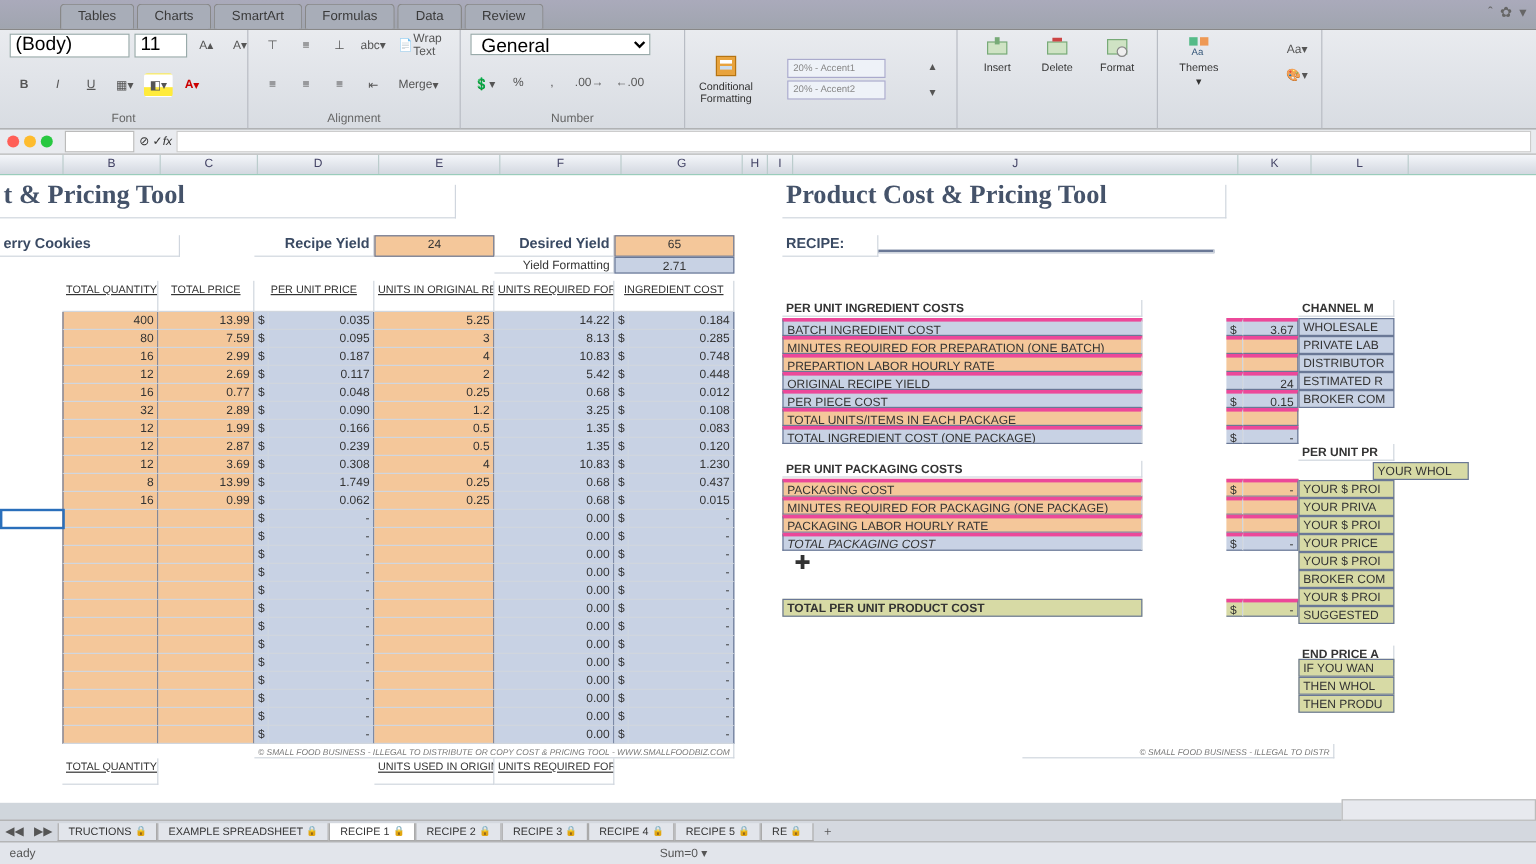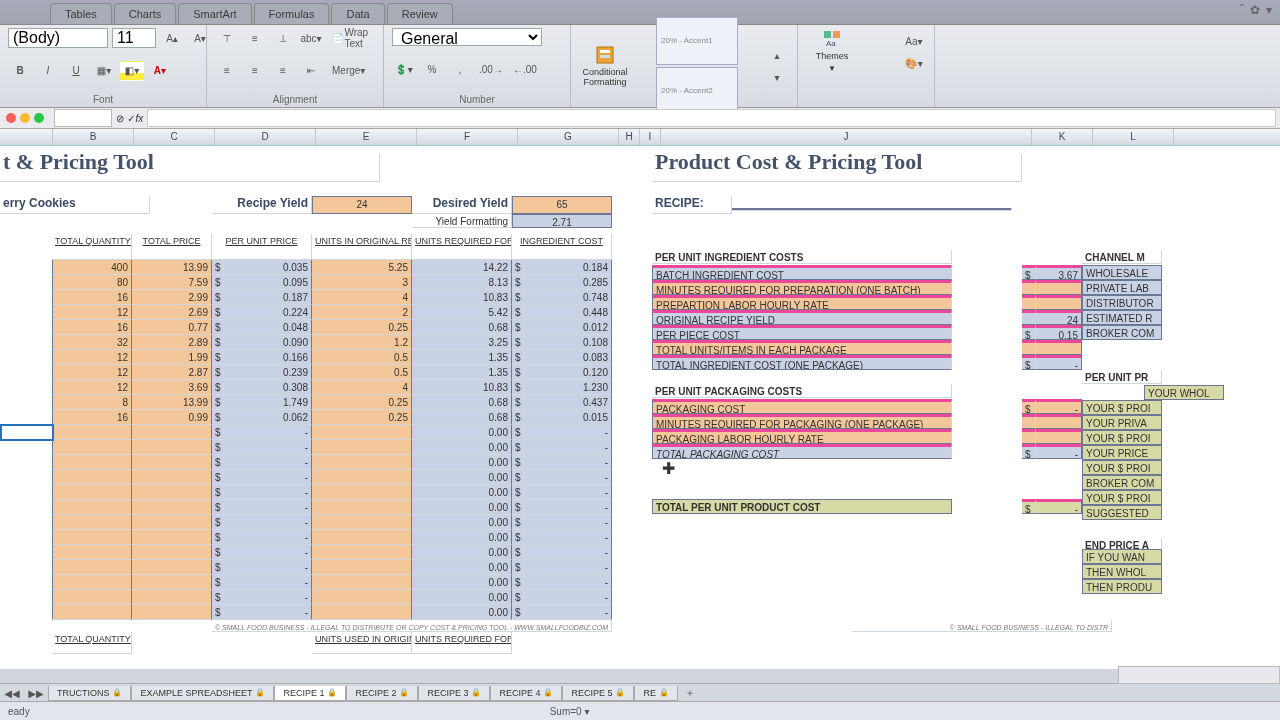--- a/index.html
+++ b/index.html
@@ -36,21 +36,21 @@
 .bordT{border-top:3px solid #ec4899;}
 .bordB{border-bottom:1px solid #6a7896;}
 .sheet-tabs{position:absolute;bottom:18px;left:0;right:0;height:18px;background:#d4d8df;display:flex;align-items:center;font-size:9px;border-top:1px solid #aaa;}
 .stab{padding:2px 8px;background:#e2e5eb;border:1px solid #aaa;border-top:none;display:flex;align-items:center;gap:3px;}
 .stab .lock{font-size:8px;color:#b77b2a;}
 .status{position:absolute;bottom:0;left:0;right:0;height:18px;background:#e2e5eb;border-top:1px solid #aaa;display:flex;align-items:center;font-size:10px;padding:0 8px;color:#555;}
 .status .sum{margin-left:520px;}
 .scroll-h{position:absolute;bottom:18px;right:0;width:160px;height:16px;background:#e7e9ee;border:1px solid #bbb;}
 .footnote{font-size:7px;color:#777;font-style:italic;}
 .top-right-icons{position:absolute;top:3px;right:8px;display:flex;gap:6px;color:#666;font-size:12px;}
-.accent-box{border:1px solid #aac;background:#eef2f8;width:72px;height:14px;font-size:8px;color:#888;padding:16px 4px;line-height:14px;}
+.accent-box{border:1px solid #aac;background:#eef2f8;width:72px;height:14px;font-size:8px;color:#888;padding:0 4px;line-height:14px;}
 .mouse-cur{position:absolute;font-size:16px;color:#333;pointer-events:none;}
 </style>
 </head>
 <body>
 
 <div class="tab-strip">
   <div id="tabs-holder" style="display:flex;">
       <div class="tab">Tables</div>
       <div class="tab">Charts</div>
       <div class="tab">SmartArt</div>
@@ -130,20 +130,44 @@
     </div>
     <div style="display:flex;flex-direction:column;gap:2px;">
       <div class="accent-box">20% - Accent1</div>
       <div class="accent-box">20% - Accent2</div>
     </div>
     <div style="display:flex;flex-direction:column;gap:2px;margin-left:2px">
       <span class="rbtn">▴</span>
       <span class="rbtn">▾</span>
     </div>
     <div class="group-label" style="position:absolute;bottom:2px;width:210px">Format</div>
+  </div>
+  <div class="group" style="width:150px;flex-direction:row;align-items:flex-start">
+    <div class="bigbtn">
+        <svg class="icon" viewBox="0 0 20 20">
+          <rect x="2" y="6" width="16" height="10" fill="#cfe3c4" stroke="#7a7"></rect>
+          <rect x="8" y="2" width="4" height="6" fill="#7a7"></rect>
+        </svg>
+        <span>Insert</span>
+      </div>
+    <div class="bigbtn">
+        <svg class="icon" viewBox="0 0 20 20">
+          <rect x="2" y="6" width="16" height="10" fill="#cfe3c4" stroke="#7a7"></rect>
+          <line x1="6" y1="4" x2="14" y2="4" stroke="#c44" stroke-width="3"></line>
+        </svg>
+        <span>Delete</span>
+      </div>
+    <div class="bigbtn">
+        <svg class="icon" viewBox="0 0 20 20">
+          <rect x="2" y="4" width="16" height="12" fill="#cfe3c4" stroke="#7a7"></rect>
+          <circle cx="14" cy="14" r="4" fill="#eee" stroke="#888"></circle>
+        </svg>
+        <span>Format</span>
+      </div>
+    <div class="group-label" style="position:absolute;bottom:2px;width:150px">Cells</div>
   </div>
   <div class="group" style="width:120px;flex-direction:row;align-items:flex-start">
     <div class="bigbtn"><svg class="icon" viewBox="0 0 20 20">
           <rect x="2" y="2" width="7" height="7" fill="#5b8"></rect>
           <rect x="11" y="2" width="7" height="7" fill="#e95"></rect>
           <text x="4" y="17" font-size="8" fill="#357">Aa</text>
         </svg><span>Themes</span>▾</div>
     <div style="display:flex;flex-direction:column;gap:2px;margin-top:4px">
       <span class="rbtn" style="width:auto">Aa▾</span>
       <span class="rbtn">🎨▾</span>
@@ -214,21 +238,21 @@
       <div class="cell orange r bordR" style="left: 132px; top: 144px; width: 80px; height: 15px;">2.99</div>
       <div class="cell blue" style="left: 212px; top: 144px; width: 12px; height: 15px;">$</div>
       <div class="cell blue r bordR" style="left: 224px; top: 144px; width: 88px; height: 15px;">0.187</div>
       <div class="cell orange r bordR" style="left: 312px; top: 144px; width: 100px; height: 15px;">4</div>
       <div class="cell blue r bordR" style="left: 412px; top: 144px; width: 100px; height: 15px;">10.83</div>
       <div class="cell blue" style="left: 512px; top: 144px; width: 12px; height: 15px;">$</div>
       <div class="cell blue r bordR" style="left: 524px; top: 144px; width: 88px; height: 15px;">0.748</div>
       <div class="cell orange r bordL bordR" style="left: 52px; top: 159px; width: 80px; height: 15px;">12</div>
       <div class="cell orange r bordR" style="left: 132px; top: 159px; width: 80px; height: 15px;">2.69</div>
       <div class="cell blue" style="left: 212px; top: 159px; width: 12px; height: 15px;">$</div>
-      <div class="cell blue r bordR" style="left: 224px; top: 159px; width: 88px; height: 15px;">0.224</div>
+      <div class="cell blue r bordR" style="left: 224px; top: 159px; width: 88px; height: 15px;">0.117</div>
       <div class="cell orange r bordR" style="left: 312px; top: 159px; width: 100px; height: 15px;">2</div>
       <div class="cell blue r bordR" style="left: 412px; top: 159px; width: 100px; height: 15px;">5.42</div>
       <div class="cell blue" style="left: 512px; top: 159px; width: 12px; height: 15px;">$</div>
       <div class="cell blue r bordR" style="left: 524px; top: 159px; width: 88px; height: 15px;">0.448</div>
       <div class="cell orange r bordL bordR" style="left: 52px; top: 174px; width: 80px; height: 15px;">16</div>
       <div class="cell orange r bordR" style="left: 132px; top: 174px; width: 80px; height: 15px;">0.77</div>
       <div class="cell blue" style="left: 212px; top: 174px; width: 12px; height: 15px;">$</div>
       <div class="cell blue r bordR" style="left: 224px; top: 174px; width: 88px; height: 15px;">0.048</div>
       <div class="cell orange r bordR" style="left: 312px; top: 174px; width: 100px; height: 15px;">0.25</div>
       <div class="cell blue r bordR" style="left: 412px; top: 174px; width: 100px; height: 15px;">0.68</div>

